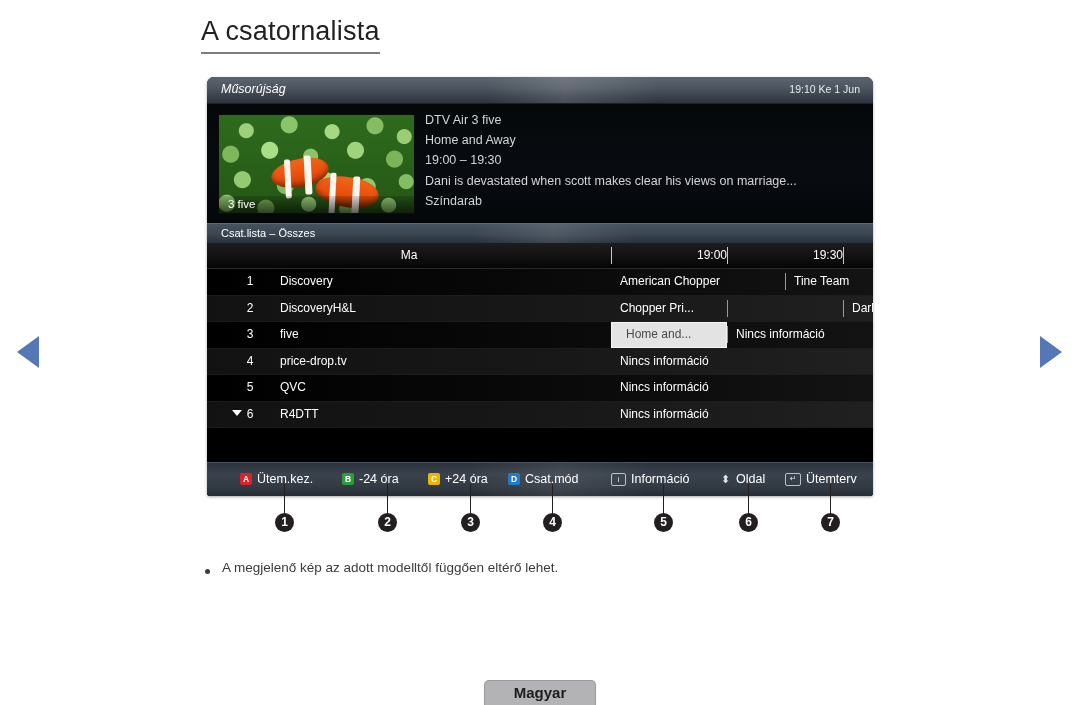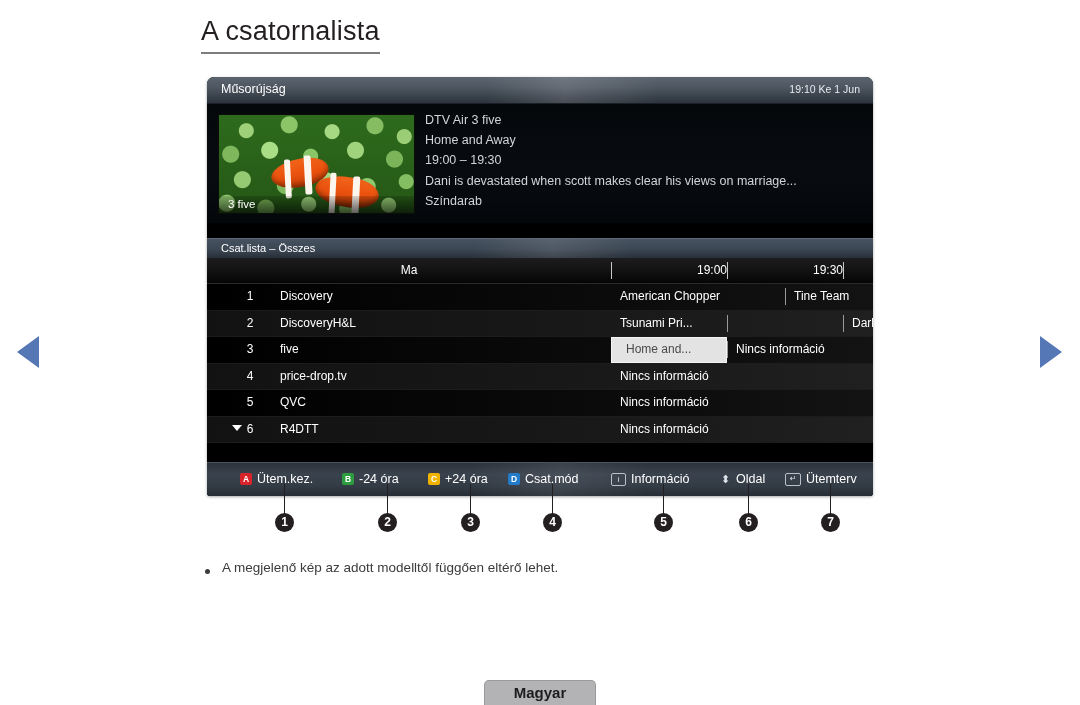--- a/index.html
+++ b/index.html
@@ -76,20 +76,21 @@
     height: 100%;
     background: linear-gradient(to right, rgba(255,255,255,0) 0%, rgba(255,255,255,.13) 45%, rgba(255,255,255,0) 100%);
     pointer-events: none;
   }
   .osd-title-text {
     position: absolute;
     left: 14px;
     top: 5px;
     font-size: 12.5px;
     color: #ffffff;
+    font-style: italic;
   }
   .osd-clock {
     position: absolute;
     right: 13px;
     top: 6px;
     font-size: 10.5px;
     color: #e6eaee;
   }
 
   
@@ -180,21 +181,20 @@
     white-space: nowrap;
   }
 
   
   .list-bar {
     position: relative;
     height: 19px;
     background: linear-gradient(to bottom, #46525f 0%, #3b4653 45%, #2c3views 46%, #283039 100%);
     background: linear-gradient(to bottom, #46525f 0%, #3b4653 55%, #283039 100%);
     border-top: 1px solid #5b6876;
-    margin-top: 15px;
   }
   .list-bar::after {
     content: "";
     position: absolute;
     left: 40%;
     top: 0;
     width: 24%;
     height: 100%;
     background: linear-gradient(to right, rgba(255,255,255,0) 0%, rgba(255,255,255,.10) 50%, rgba(255,255,255,0) 100%);
   }
@@ -498,21 +498,21 @@
           </div>
           <div class="cell-div" style="left: 578px;"></div>
           <div class="prog-cell" style="left: 578px; width: 290px;">
             <div class="lbl">Tine Team</div>
           </div>
         </div>
         <div class="ch-row even">
           <div class="ch-num">2</div>
           <div class="ch-name">DiscoveryH&amp;L</div>
           <div class="prog-cell" style="left: 404px; width: 116px;">
-            <div class="lbl">Tsunami Pri...</div>
+            <div class="lbl">Chopper Pri...</div>
           </div>
           <div class="cell-div" style="left: 520px;"></div>
           <div class="prog-cell" style="left: 520px; width: 116px; margin-top: 48px;">
             <div class="lbl">The Curious...</div>
           </div>
           <div class="cell-div" style="left: 636px;"></div>
           <div class="prog-cell" style="left: 636px; width: 129.92px;">
             <div class="lbl">Dark Angel</div>
           </div>
         </div>

